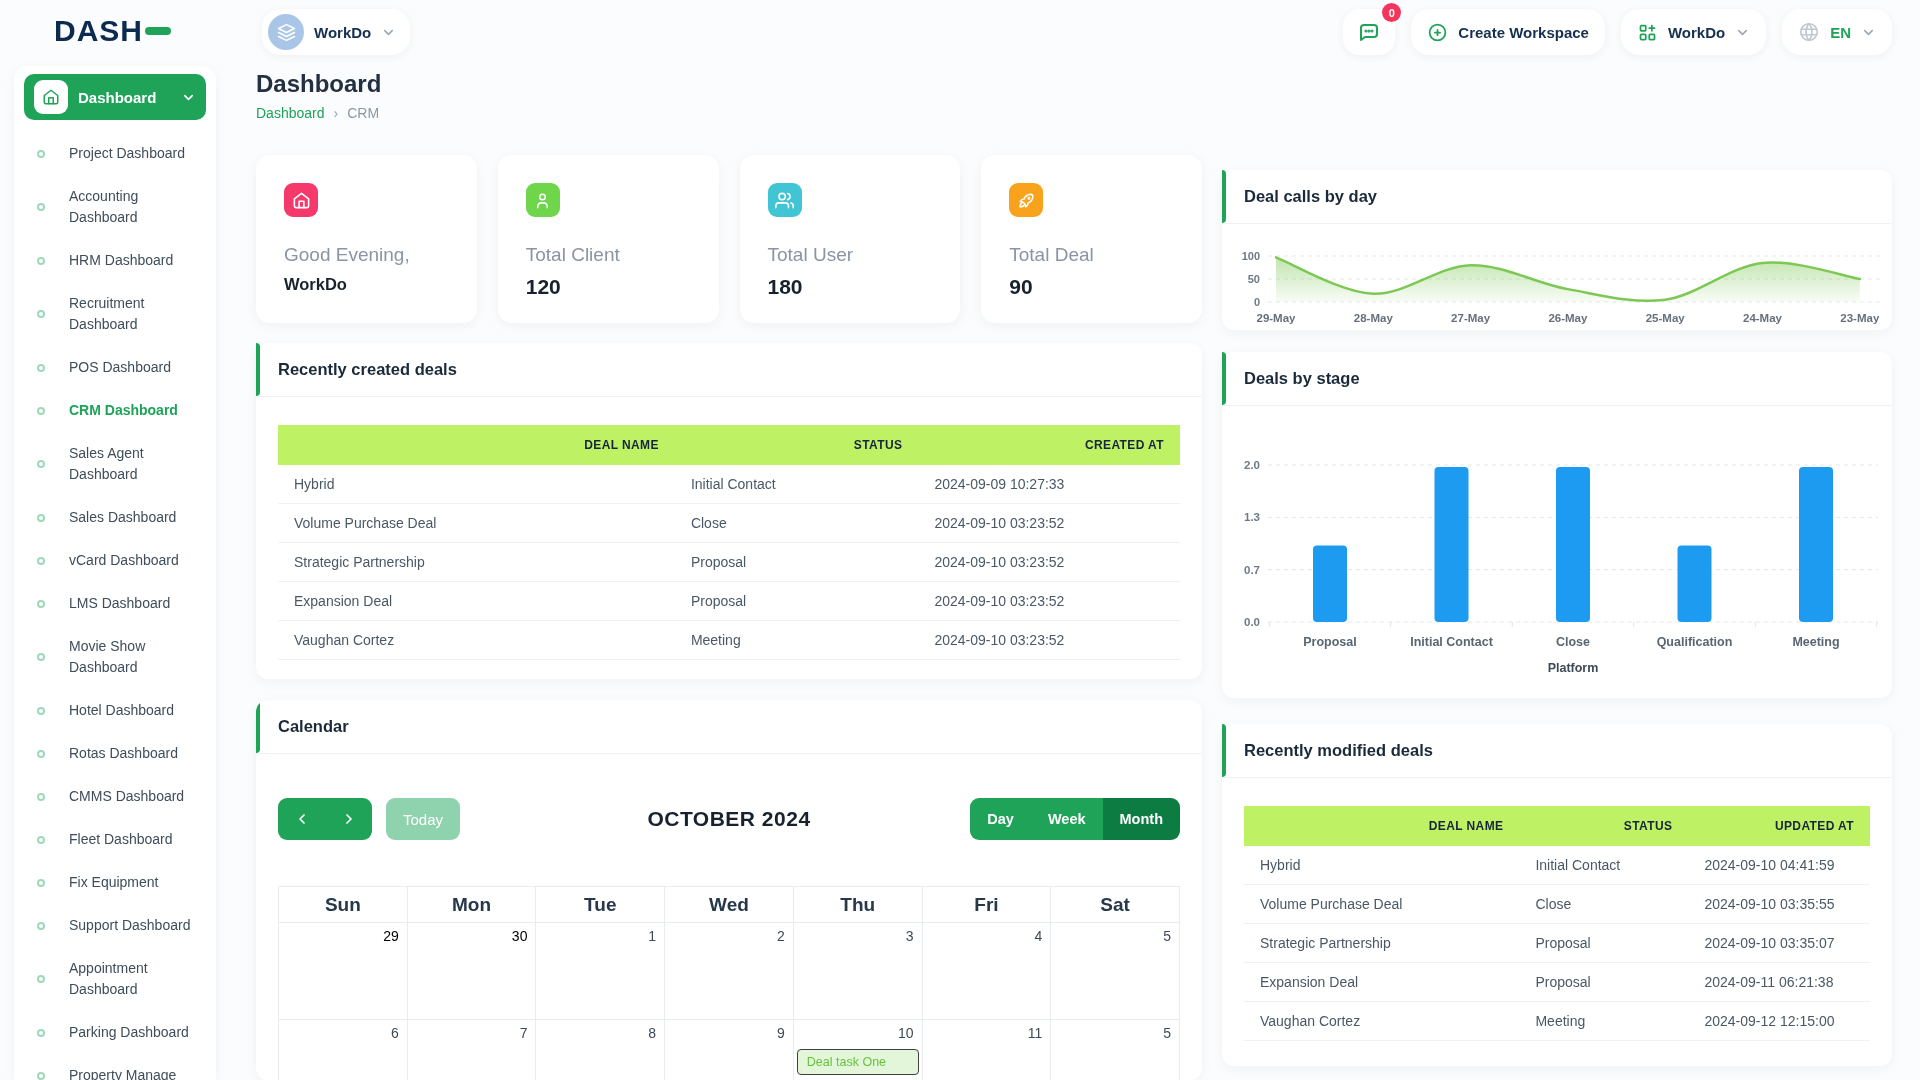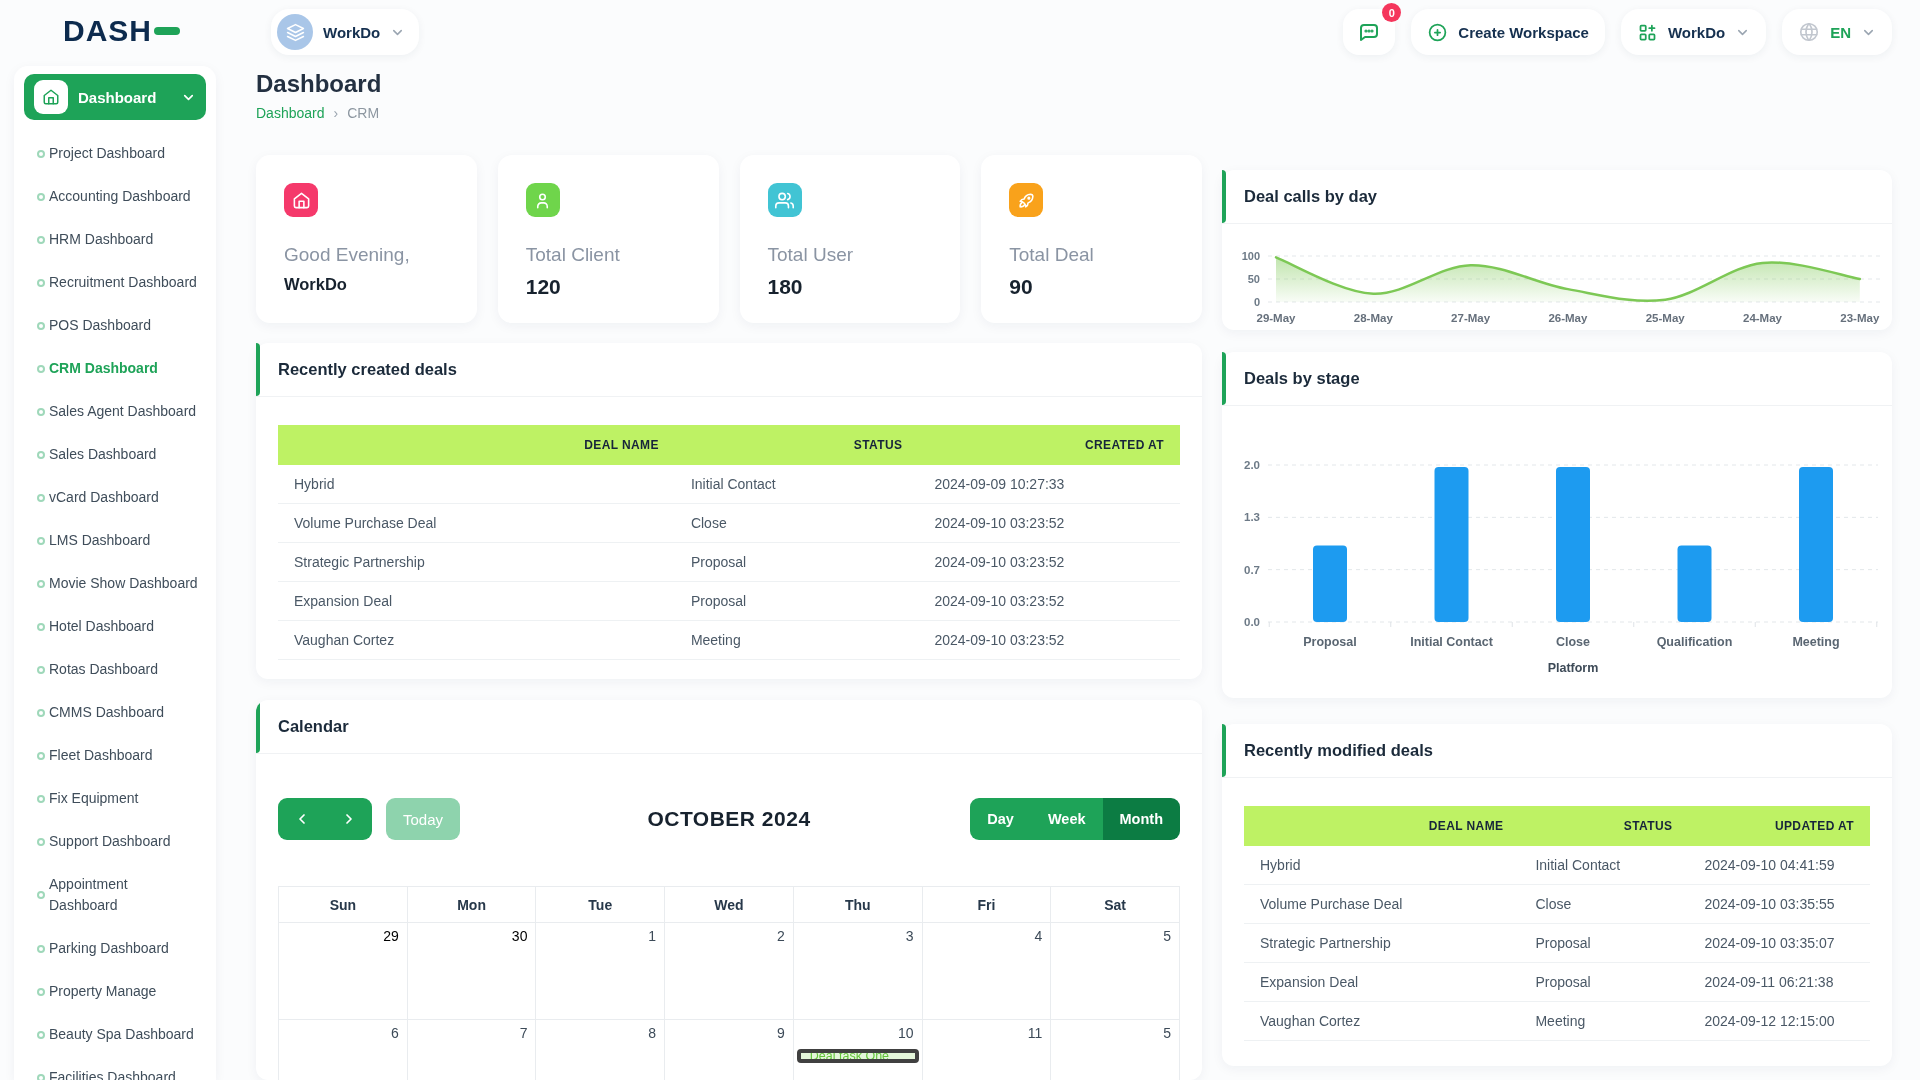--- a/index.html
+++ b/index.html
@@ -6,21 +6,21 @@
     --green:#1ea358; --green-dark:#0c7c43; --green-light:#8ed3ad;
     --ink:#17222e; --muted:#8a94a3; --cell-border:#e9ecef;
   }
   *{box-sizing:border-box;margin:0;padding:0}
   html,body{width:1920px;height:1080px}
   body{
     position:relative;overflow:hidden;background:#fbfcfd;
     font-family:"Liberation Sans",sans-serif;color:var(--ink);
   }
   
-  .topbar{position:absolute;top:0;left:9px;right:0;height:64px}
+  .topbar{position:absolute;top:0;left:0;right:0;height:64px}
   .logo{position:absolute;left:54px;top:14px;display:flex;align-items:center;cursor:pointer}
   .logo-text{font-size:30px;font-weight:800;color:#0d2b4e;letter-spacing:1px}
   .logo-dash{display:inline-block;width:26px;height:8px;border-radius:4px;background:var(--green);margin-left:2px}
   .pill{background:#fff;border-radius:18px;box-shadow:0 2px 8px rgba(21,44,66,.06);
         display:flex;align-items:center;gap:10px;height:46px;padding:0 16px;
         font-size:15px;font-weight:700;color:#15304f;cursor:pointer}
   .ws-pill{position:absolute;left:262px;top:9px;padding:0 14px 0 6px}
   .avatar{width:36px;height:36px;border-radius:50%;background:#a9c6e8;display:flex;align-items:center;justify-content:center}
   .top-right{position:absolute;right:28px;top:9px;display:flex;gap:16px;align-items:center}
   .icon-btn{position:relative;width:52px;justify-content:center;padding:0;border-radius:16px}
@@ -31,21 +31,21 @@
   
   .sidebar{position:absolute;left:14px;top:66px;width:202px;height:1014px;background:#fff;
            border-radius:14px 14px 0 0;box-shadow:0 3px 12px rgba(25,45,70,.05);overflow:hidden}
   .side-group{margin:8px 10px 0;height:46px;background:var(--green);border-radius:10px;
               display:flex;align-items:center;gap:10px;padding:0 10px;color:#fff;
               font-weight:700;font-size:15px;cursor:pointer}
   .side-group .icon-box{width:34px;height:34px;background:#fff;border-radius:9px;
               display:flex;align-items:center;justify-content:center;flex:none}
   .side-group .gname{flex:1}
   .side-items{padding:12px 0 0}
-  .side-item{display:flex;align-items:center;gap:4px;padding:11px 8px 11px 23px;
+  .side-item{display:flex;align-items:center;gap:24px;padding:11px 8px 11px 23px;
              font-size:14px;color:#3f4d5a;cursor:pointer;line-height:21px}
   .side-item .dot{width:8px;height:8px;border:2px solid #9fd8ba;border-radius:50%;flex:none}
   .side-item.active{color:var(--green);font-weight:700}
   .side-item.two-line span.t{max-width:118px}
   
   .page-head{position:absolute;left:256px;top:70px}
   .page-title{font-size:24px;font-weight:700;color:#233041}
   .breadcrumb{margin-top:7px;font-size:14px;display:flex;gap:9px;align-items:center}
   .bc-link{color:var(--green);cursor:pointer}
   .bc-sep{color:#9aa4af}
@@ -83,28 +83,28 @@
              border-radius:9px;font-size:15px;display:flex;align-items:center;cursor:pointer;z-index:1}
   .cal-title{position:absolute;left:0;right:0;text-align:center;font-size:21px;font-weight:800;
              color:var(--ink);letter-spacing:.5px}
   .view-group{margin-left:auto;display:flex;border-radius:9px;overflow:hidden;z-index:1}
   .view-btn{height:42px;padding:0 17px;display:flex;align-items:center;background:var(--green);
             color:#fff;font-size:14.5px;font-weight:600;cursor:pointer}
   .view-btn.active{background:var(--green-dark)}
   .cal-grid{margin:46px 22px 0;border:1px solid var(--cell-border);border-bottom:none;border-right:none}
   .cal-row{display:grid;grid-template-columns:repeat(7,1fr)}
   .dow{height:36px;border-right:1px solid var(--cell-border);border-bottom:1px solid var(--cell-border);
-       display:flex;align-items:center;justify-content:center;font-weight:700;font-size:14px;color:#27384a}
+       display:flex;align-items:center;justify-content:center;font-weight:700;font-size:19px;color:#27384a}
   .cal-cell{border-right:1px solid var(--cell-border);border-bottom:1px solid var(--cell-border);
             position:relative;font-size:14px;color:#3c4a58;padding:5px 8px;text-align:right;cursor:pointer}
   .cal-row.wk1 .cal-cell{height:97px}
   .cal-row.wk2 .cal-cell{height:180px}
   .cal-cell.muted{color:#000000}
-  .cal-event{position:absolute;left:3px;right:3px;top:29px;height:14px;background:#e4f6da;
-             border:4px solid #404040;border-radius:4px;color:#64c43b;font-size:12.5px;
+  .cal-event{position:absolute;left:3px;right:3px;top:29px;height:26px;background:#e4f6da;
+             border:1px solid #404040;border-radius:4px;color:#64c43b;font-size:12.5px;
              display:flex;align-items:center;padding:0 9px;text-align:left;cursor:pointer;overflow:hidden;white-space:nowrap}
   svg.chart{display:block}
 </style>
 </head>
 <body>
 
 <div class="topbar">
   <div class="logo">
     <span class="logo-text">DASH</span>
     <span class="logo-dash"></span>

